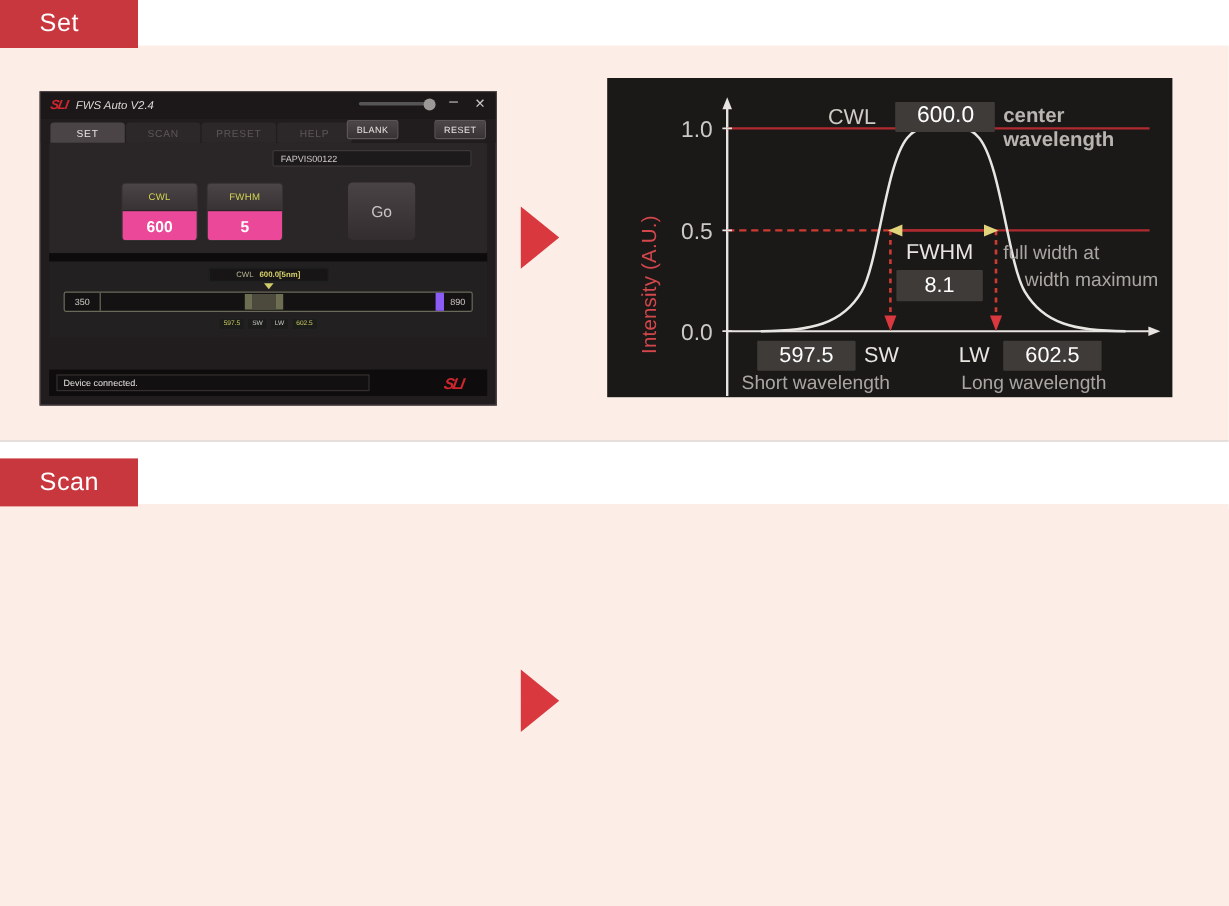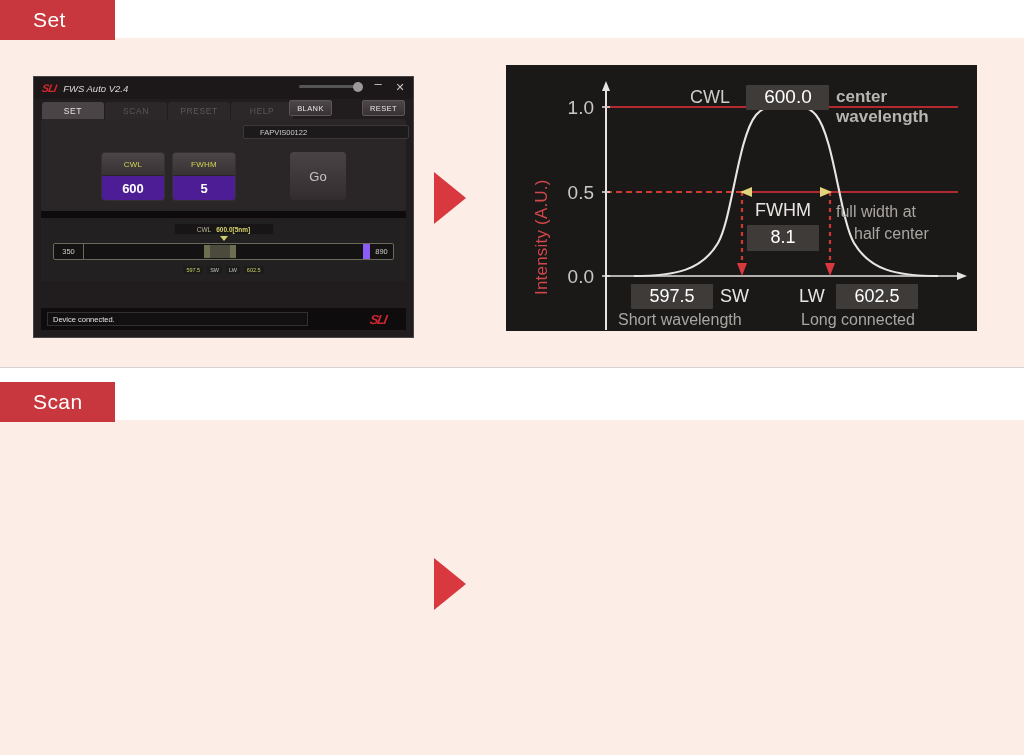--- a/index.html
+++ b/index.html
@@ -113,24 +113,24 @@
   }
 
   
   .inputrow {
     height: 26px; display: flex; align-items: center;
     padding: 0 14px; position: relative; justify-content: flex-end;
   }
   .input-label { color: #d7d2d1; font-size: 9px; }
   .caret { font-size: 7px; margin-right: 3px; color: #d7d2d1; }
   .devfield {
-    position: absolute; left: 202px; width: 166px; height: 14px;
+    position: absolute; left: 186px; width: 166px; height: 14px;
     background: #1d1a1b; border: 1px solid #3d3739; border-radius: 2px;
     color: #cfcac9; font-size: 7.5px;
-    display: flex; align-items: center; padding-left: 16px;
+    display: flex; align-items: center; padding-left: 6px;
   }
 
   
   .params {
     display: flex; justify-content: center; align-items: flex-start;
     gap: 7px; padding: 7px 0 10px 0;
   }
   .param {
     width: 64px;
     background: #353032;
@@ -139,21 +139,21 @@
     overflow: hidden;
   }
   .param-hd {
     height: 23px; background: linear-gradient(#4b4548,#393234);
     color: #d2d44e; font-size: 8px; letter-spacing: .3px;
     display: flex; align-items: center; justify-content: center;
     text-align: center; line-height: 9px;
     border-bottom: 1px solid #2a2527;
   }
   .param-val {
-    height: 24px; background: #4c1d95;
+    height: 24px; background: #ec4899;
     color: #ffffff; font-size: 13px; font-weight: bold;
     display: flex; align-items: center; justify-content: center;
   }
   .gobtn {
     width: 56px; height: 48px; border-radius: 4px;
     background: linear-gradient(#4a4346,#332d2f);
     color: #c9c5c4; font-size: 13px;
     display: flex; align-items: center; justify-content: center; margin-left: 32px;
   }
 
@@ -367,28 +367,28 @@
 
     <div class="ylab" style="left:26px; top:230px;">Intensity (A.U.)</div>
 
     <div style="position:absolute; left:184px; top:22px; color:#cfccc8; font-size:18px;">CWL</div>
     <div style="position:absolute; left:244px; top:21px; width:76px; text-align:center; color:#ffffff; font-size:19px;">600.0</div>
     <div style="position:absolute; left:330px; top:22px; color:#b8b5b1; font-size:17px;font-weight:bold;">center wavelength</div>
 
     <div style="position:absolute; left:241px; top:135px; width:72px; text-align:center; color:#e7e4e1; font-size:18px;">FWHM</div>
     <div style="position:absolute; left:241px; top:162px; width:72px; text-align:center; color:#ffffff; font-size:18px;">8.1</div>
     <div style="position:absolute; left:330px; top:138px; color:#a9a6a2; font-size:16px;">full width at</div>
-    <div style="position:absolute; left:348px; top:160px; color:#a9a6a2; font-size:16px;">half center</div>
+    <div style="position:absolute; left:348px; top:160px; color:#a9a6a2; font-size:16px;">width maximum</div>
 
     <div style="position:absolute; left:125px; top:221px; width:82px; text-align:center; color:#ffffff; font-size:18px;">597.5</div>
     <div style="position:absolute; left:214px; top:221px; color:#e7e4e1; font-size:18px;">SW</div>
     <div style="position:absolute; left:112px; top:246px; color:#a9a6a2; font-size:16px;">Short wavelength</div>
     <div style="position:absolute; left:293px; top:221px; color:#e7e4e1; font-size:18px;">LW</div>
     <div style="position:absolute; left:330px; top:221px; width:82px; text-align:center; color:#ffffff; font-size:18px;">602.5</div>
-    <div style="position:absolute; left:295px; top:246px; color:#a9a6a2; font-size:16px;">Long connected</div>
+    <div style="position:absolute; left:295px; top:246px; color:#a9a6a2; font-size:16px;">Long wavelength</div>
   </div>
 
   <div class="divider" style="top:367px;"></div>
 </div>
 
 <div class="section sec-scan">
   <div class="sec-bg"></div>
   <div class="badge">Scan</div>
 
   <div class="arrow" style="left:434px; top:176px;"></div>

